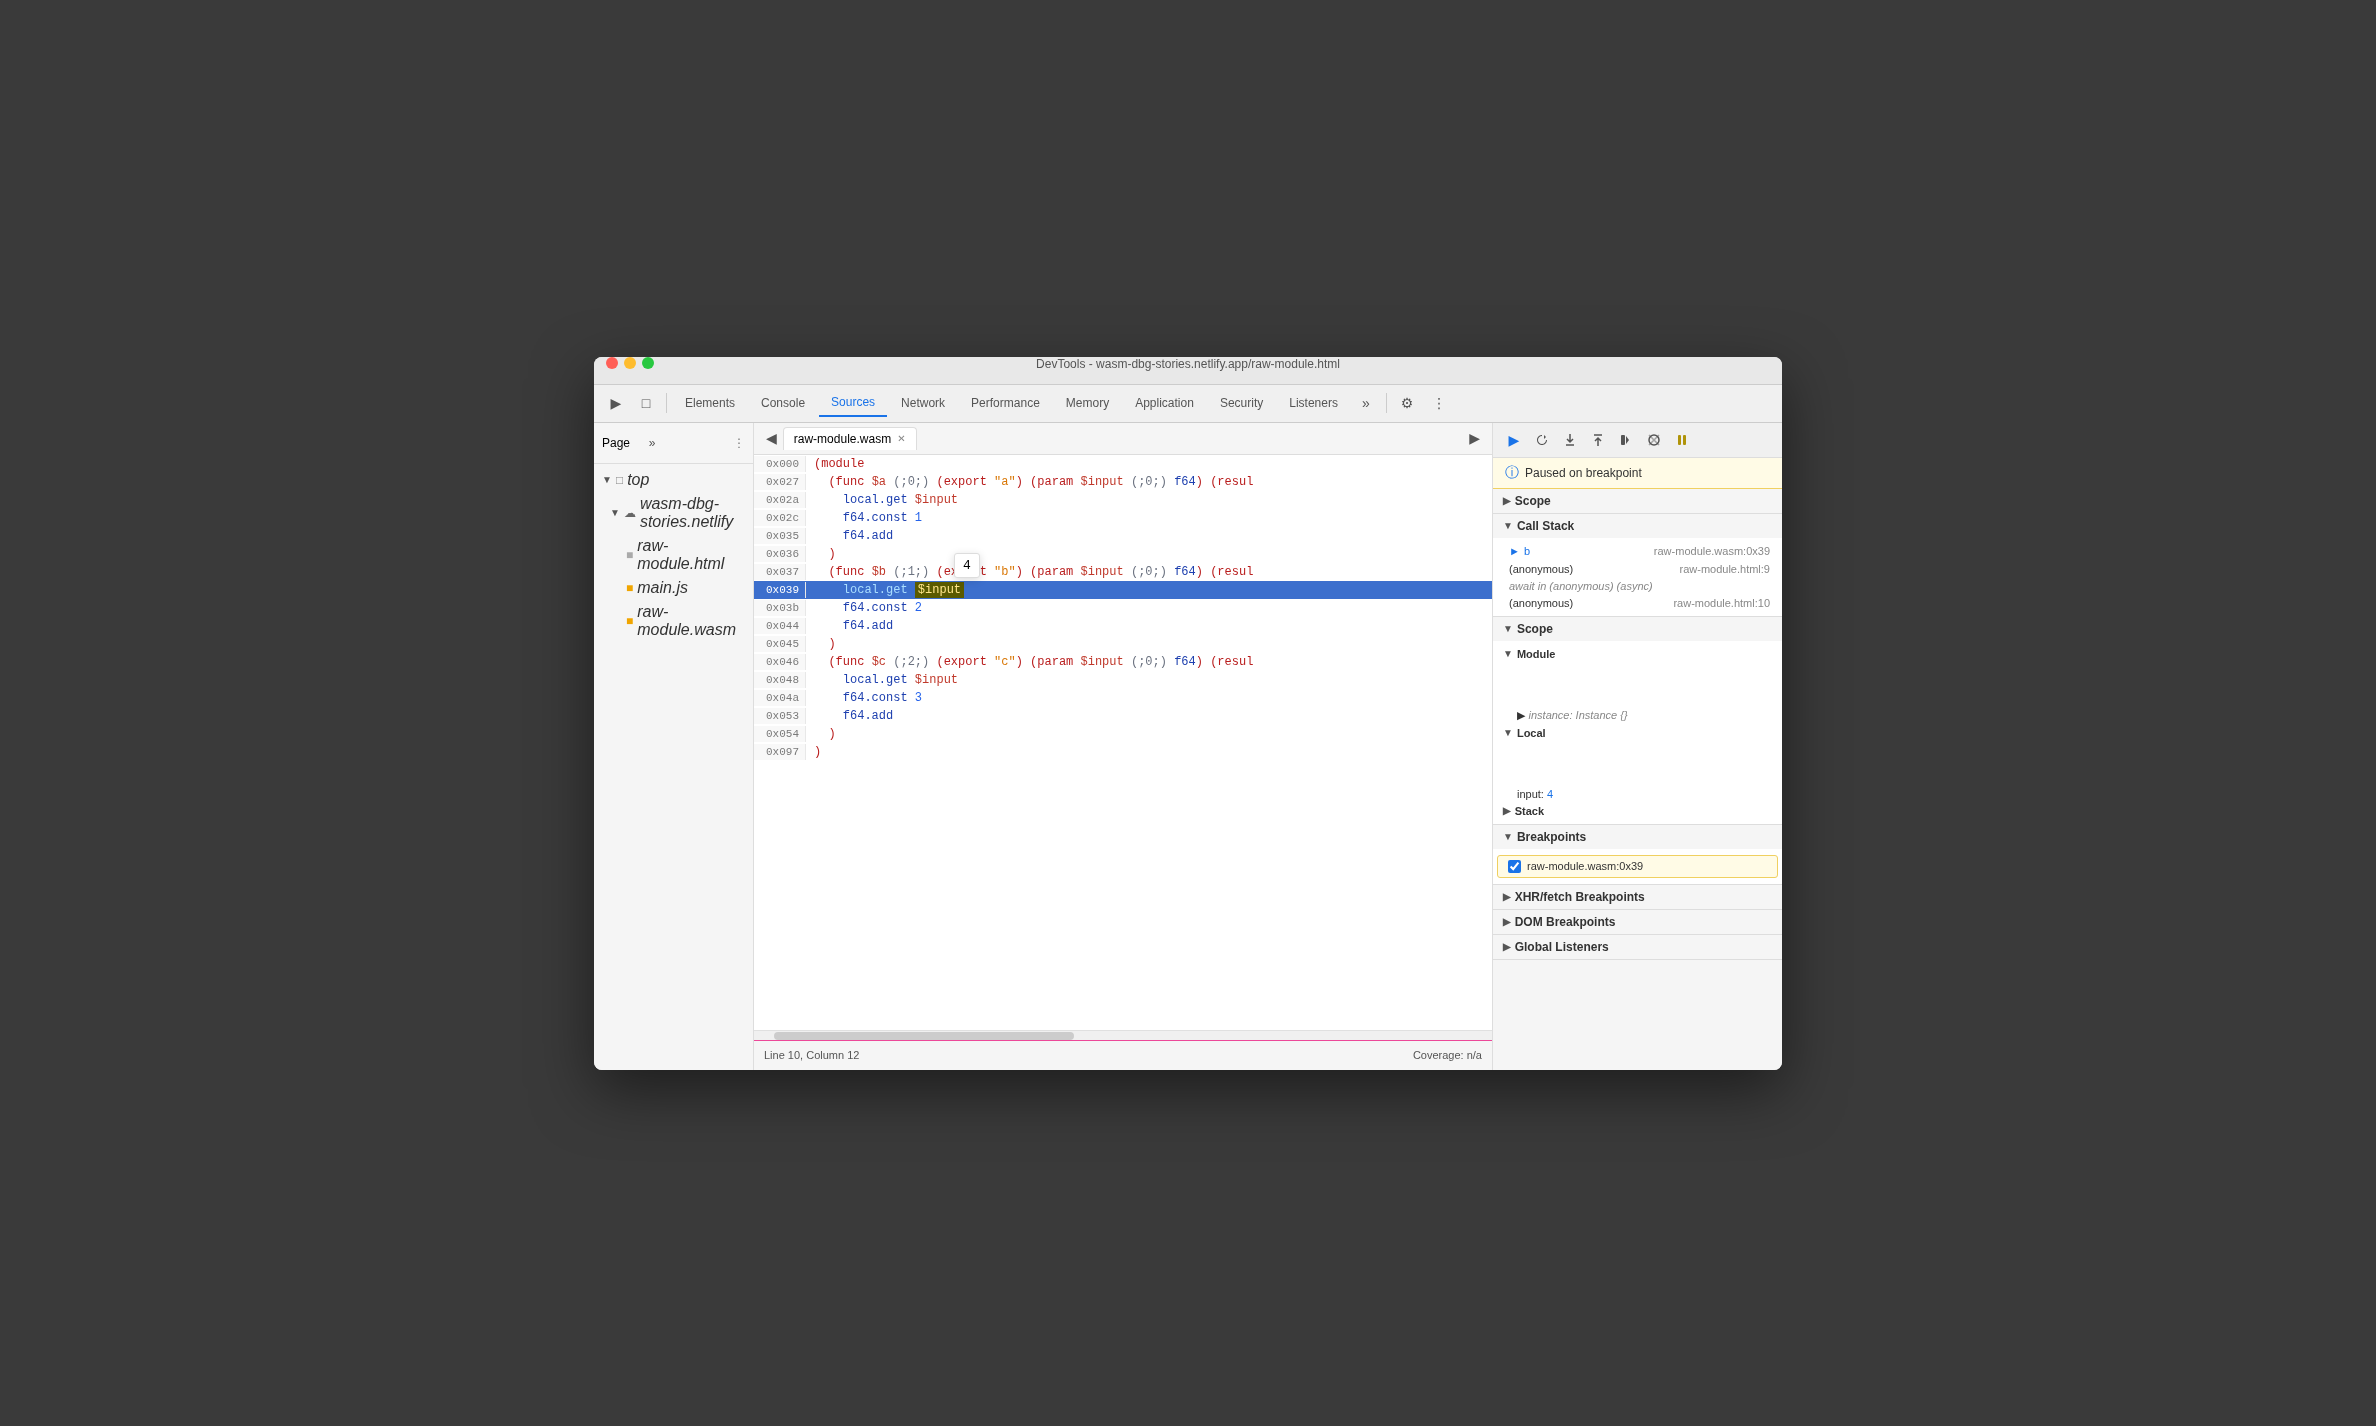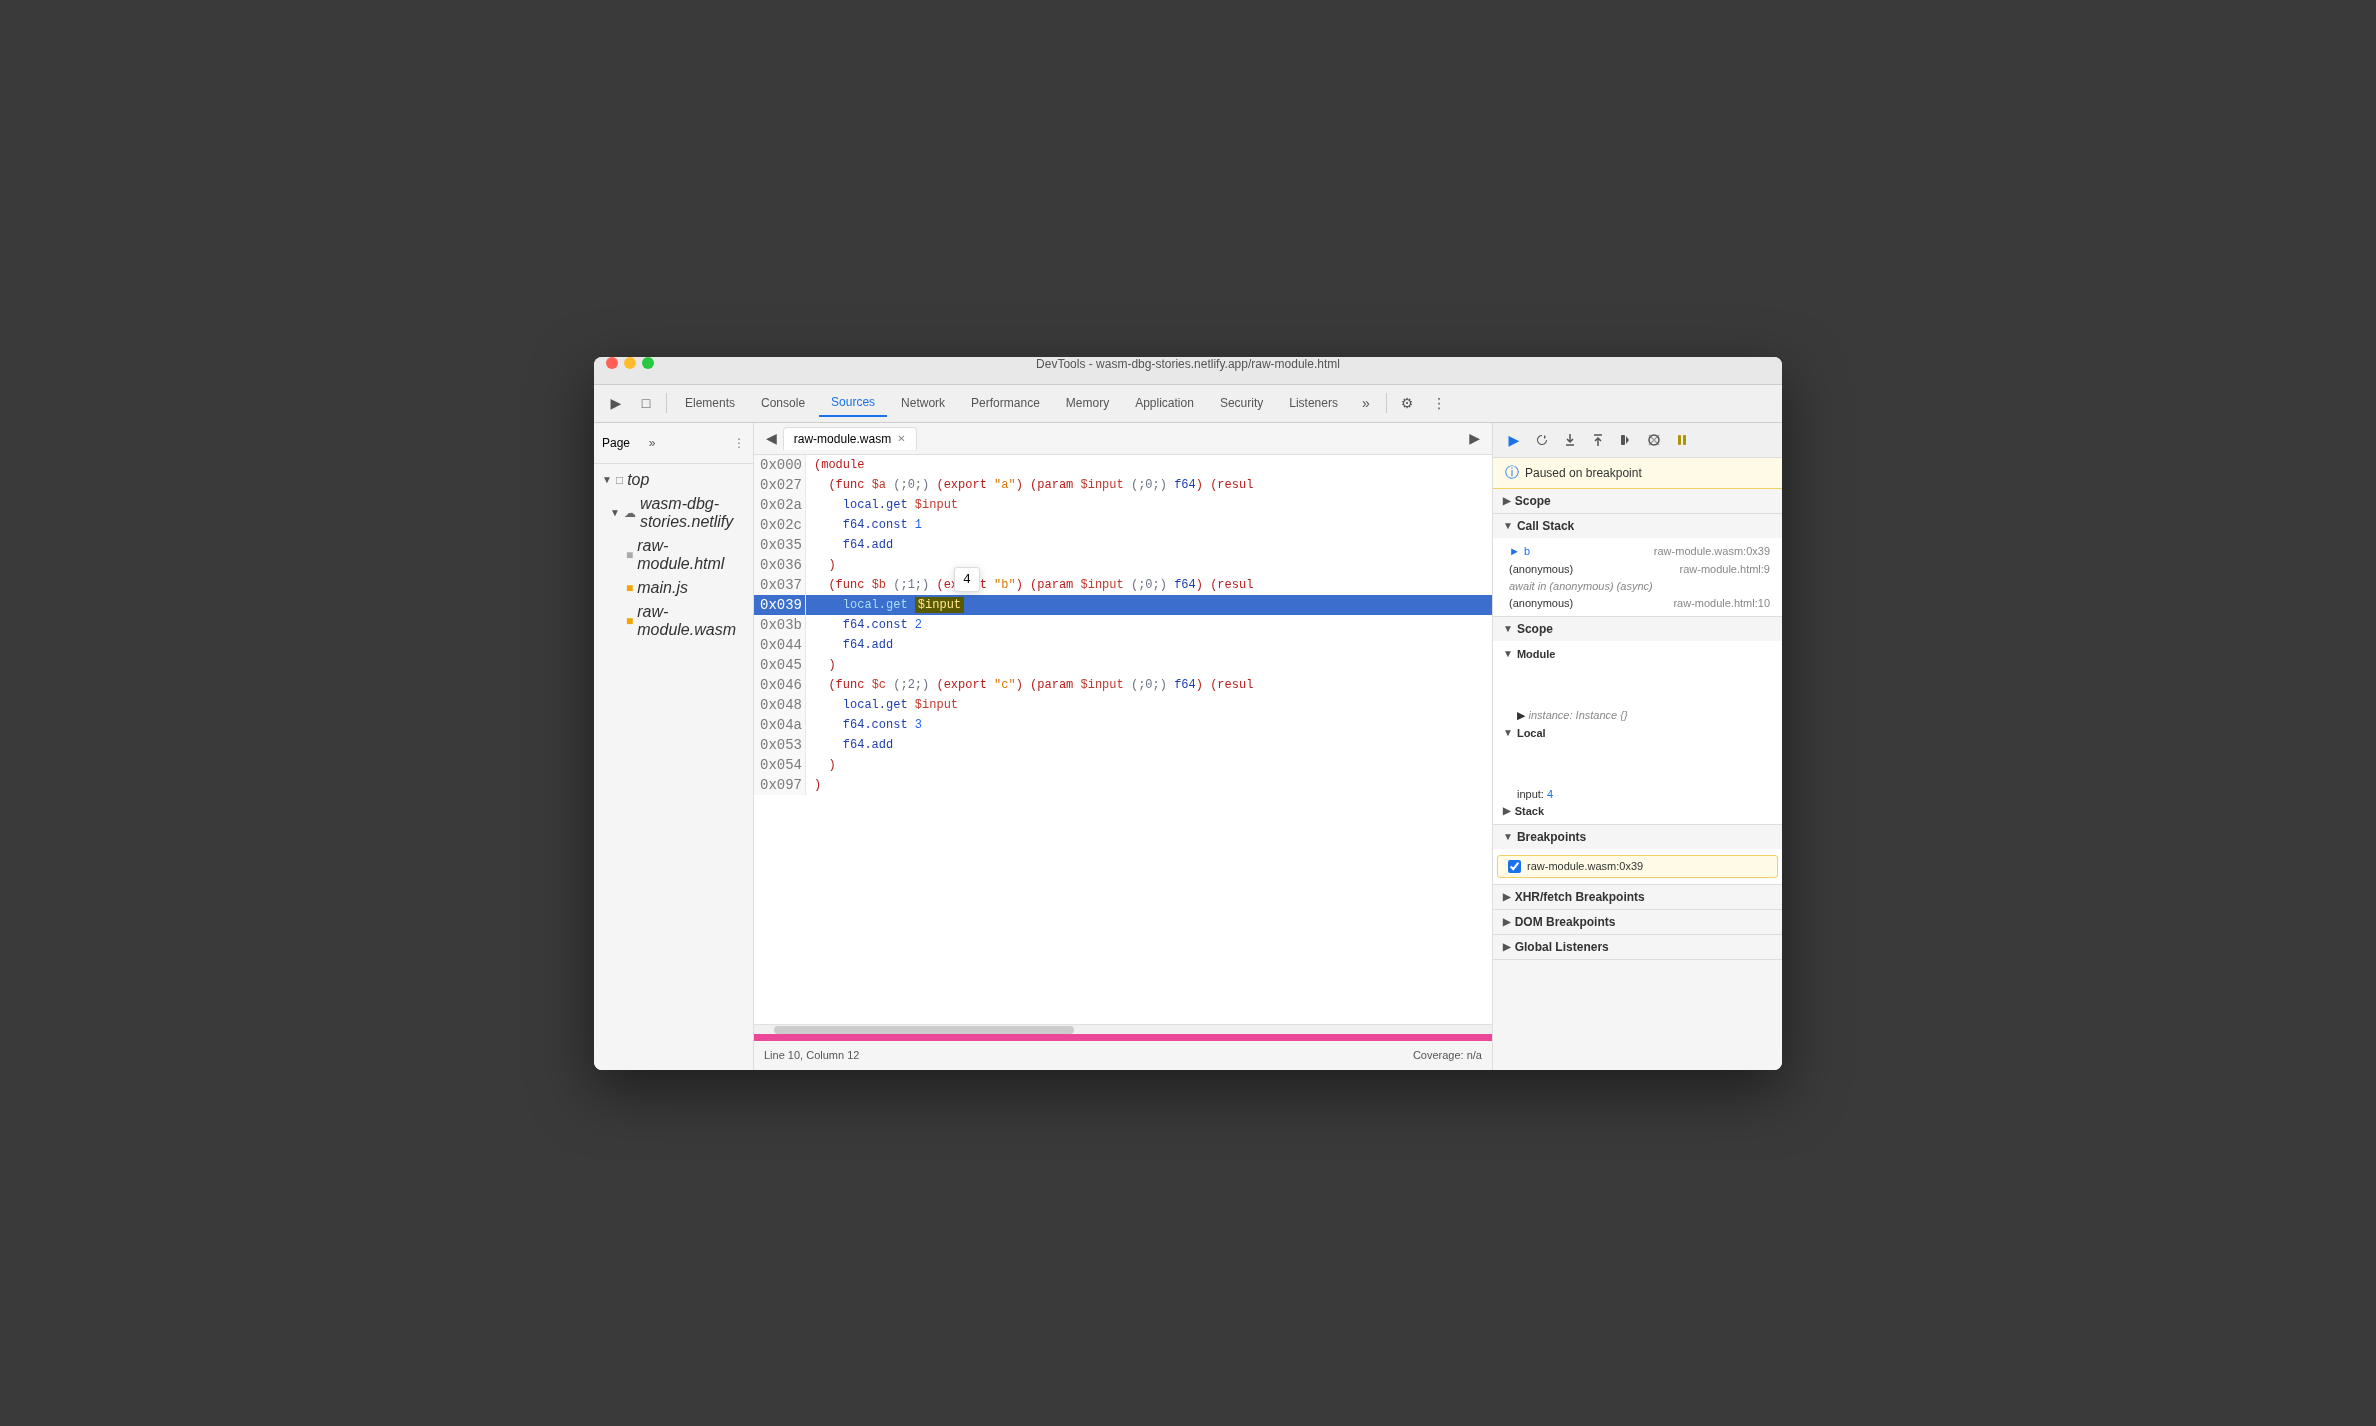--- a/index.html
+++ b/index.html
@@ -206,21 +206,21 @@
     .code-row.highlighted {
       background: #3c6fcd;
     }
     .code-row.highlighted .code-addr { color: #fff; }
     .code-row.highlighted .code-line { color: #fff; }
     .code-addr {
       width: 52px;
       min-width: 52px;
       padding: 2px 6px;
       color: #7a7a7a;
-      font-size: 14px;
+      font-size: 11px;
       text-align: right;
       user-select: none;
       background: #f8f8f8;
       border-right: 1px solid #e8e8e8;
     }
     .code-row.highlighted .code-addr {
       background: #3c6fcd;
     }
     .code-line {
       padding: 2px 8px;
@@ -257,23 +257,23 @@
     .editor-scrollbar-thumb {
       position: absolute;
       height: 8px;
       top: 1px;
       left: 20px;
       width: 300px;
       background: #ccc;
       border-radius: 4px;
     }
     .editor-statusbar {
-      height: 36px;
+      height: 30px;
       background: #f5f5f5;
-      border-top: 7px solid #ec4899;
+      border-top: 1px solid #ec4899;
       display: flex;
       align-items: center;
       padding: 0 10px;
       font-size: 11px;
       color: #555;
     }
     .editor-statusbar-spacer { flex: 1; }
     
     .right-panel {
       width: 290px;

